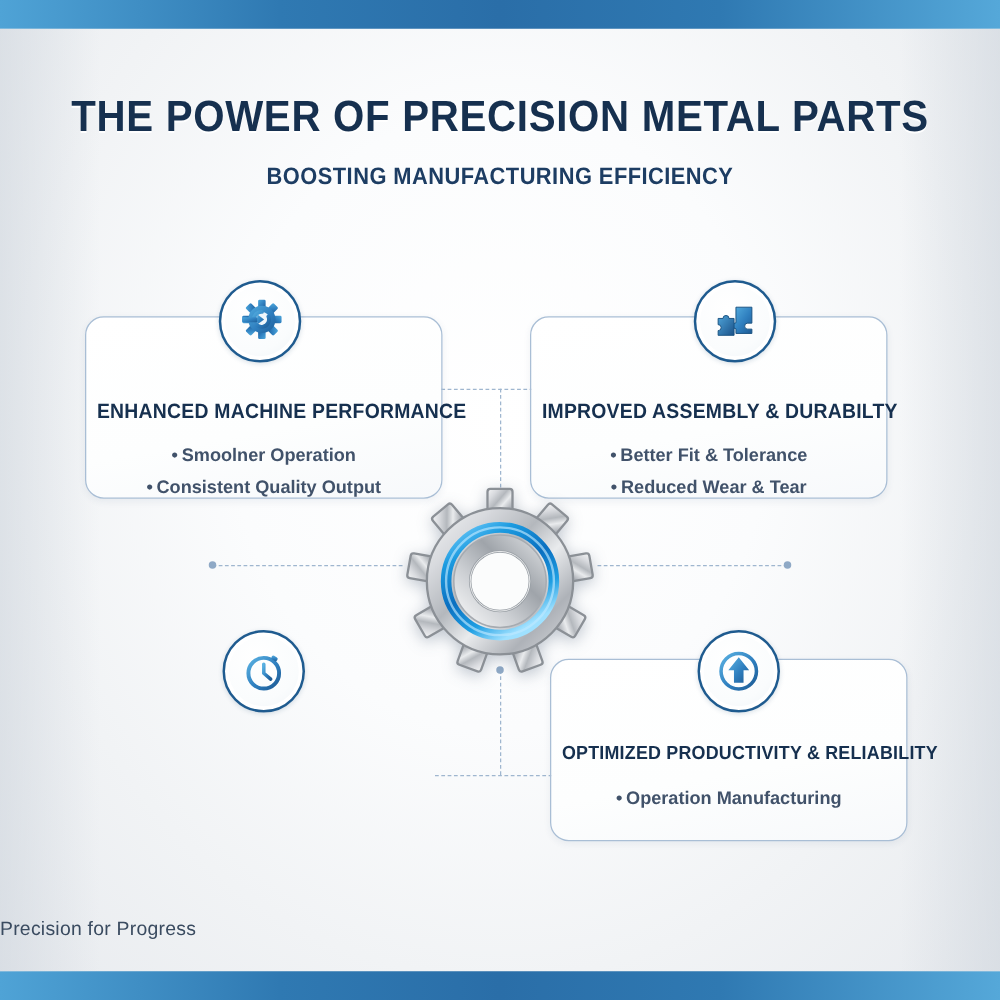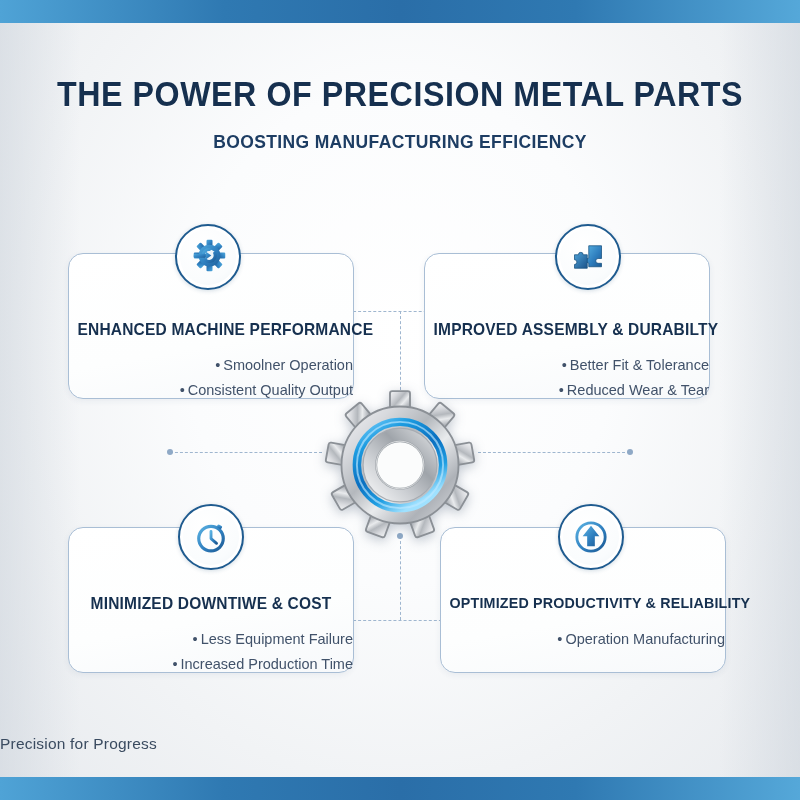--- a/index.html
+++ b/index.html
@@ -58,22 +58,22 @@
     box-shadow:0 2px 6px rgba(40,70,110,.07);
   }
   .card-title{
     position:absolute;left:0;right:0;top:66px;text-align:center;
     font-family:"Liberation Sans Narrow","Liberation Sans",sans-serif;
     font-size:16.5px;font-weight:bold;letter-spacing:.2px;
     color:#16304f;transform:scaleX(.94);white-space:nowrap;
   }
   .card-title.small{font-size:15.2px;}
   .bullets{
-    position:absolute;left:0;right:0;top:99px;text-align:right;
-    font-size:14.5px;color:#41526a;line-height:25px;
+    position:absolute;left:0;right:0;top:99px;text-align:center;
+    font-size:14.5px;color:#41526a;line-height:25px;font-weight:bold;
   }
   .bullets div{white-space:nowrap;}
   .bul{color:#41526a;margin-right:3px;}
 
   
   .badge{
     position:absolute;width:62px;height:62px;border-radius:50%;
     background:radial-gradient(circle at 40% 32%,#ffffff 0%,#fafcfd 62%,#eef3f7 100%);
     border:2.4px solid #1f5b8f;z-index:5;
     box-shadow:0 1px 4px rgba(30,70,110,.18), inset 0 0 0 3px #ffffff;
@@ -248,27 +248,20 @@
             <stop offset="100%" stop-color="#1b5289"></stop>
         </linearGradient>
       </defs>
 
       <path d="M25 9 h17 v17 h-4.5 a3.2 3.2 0 1 0 0 6.4 H42 v4.6 H25 v-5 a3.2 3.2 0 1 1 0-6.4 z" fill="url(#ig2)" stroke="#17507f" stroke-width="1"></path>
 
       <path d="M6 21 h5.2 a3.2 3.2 0 1 1 6.4 0 H23 v18 H6 v-5 a3.2 3.2 0 1 0 0-6.4 z" fill="url(#ig2b)" stroke="#17507f" stroke-width="1"></path>
     </svg>
   </div>
 
-  <div class="card" style="left:68px;top:527px;width:284px;height:144px;">
-    <div class="card-title">MINIMIZED DOWNTIWE &amp; COST</div>
-    <div class="bullets">
-      <div><span class="bul">•</span><span>Less Equipment Failure</span></div>
-      <div><span class="bul">•</span><span>Increased Production Time</span></div>
-    </div>
-  </div>
   <div class="badge" style="left:178px;top:504px;">
     <svg width="38" height="38" viewBox="0 0 48 48">
       <defs>
         <linearGradient id="ig3" x1="0" y1="0" x2="1" y2="1">
           <stop offset="0%" stop-color="#5bb2e2"></stop>
             <stop offset="55%" stop-color="#2f7fbf"></stop>
             <stop offset="100%" stop-color="#1d5a93"></stop>
         </linearGradient>
       </defs>
       <circle cx="24" cy="26" r="15.5" fill="none" stroke="url(#ig3)" stroke-width="4"></circle>

